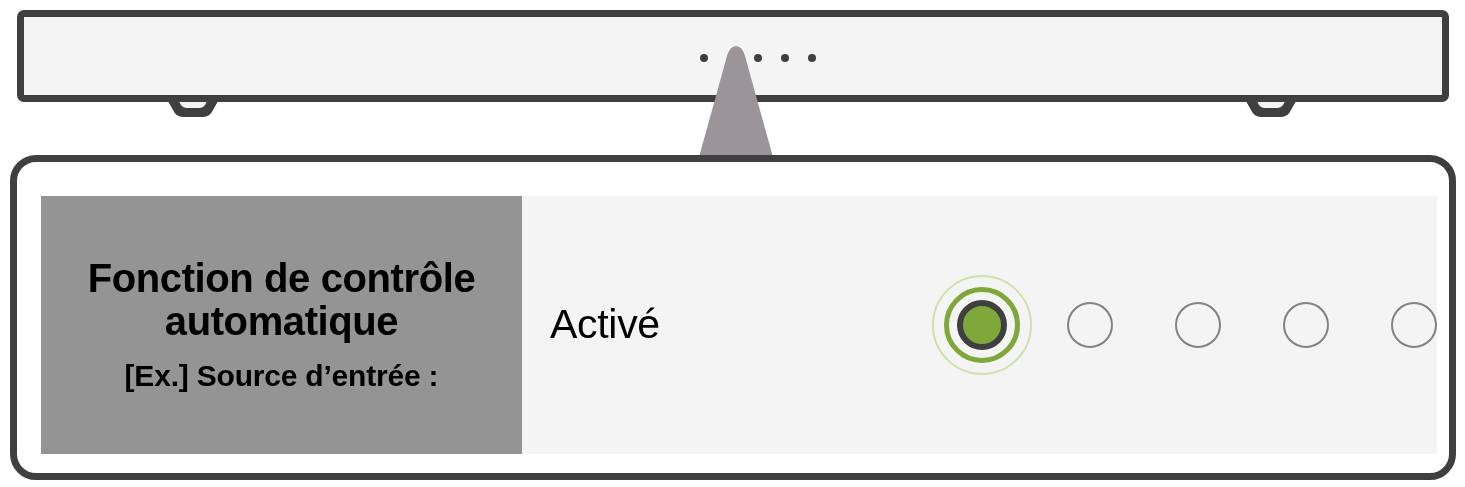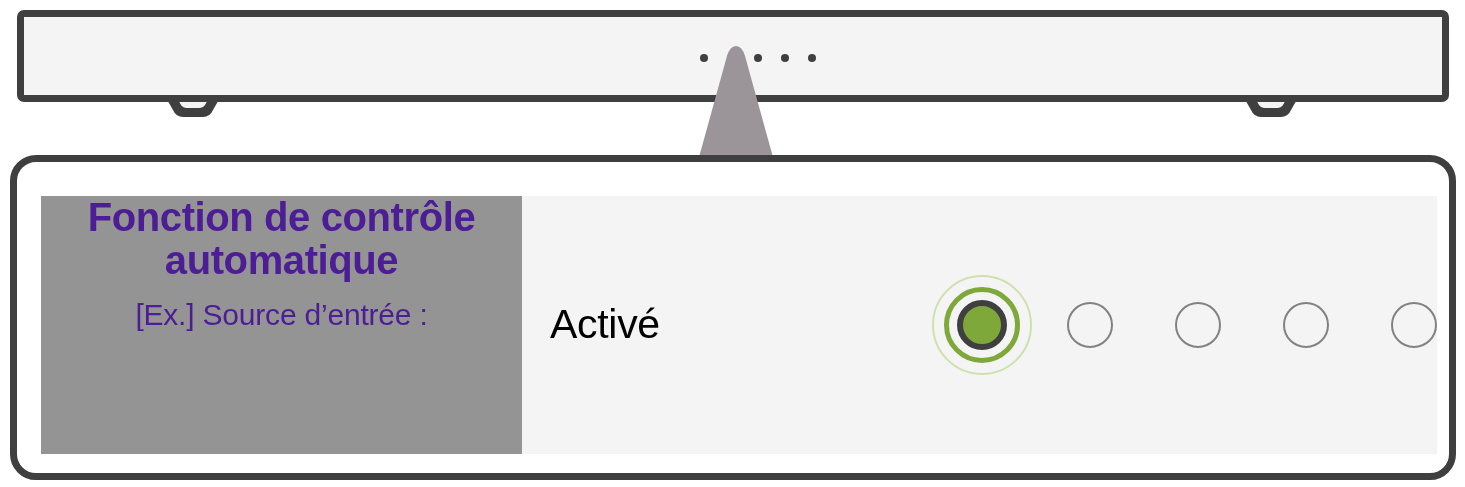--- a/index.html
+++ b/index.html
@@ -100,38 +100,38 @@
     background: #f4f4f4;
     display: flex;
     align-items: stretch;
   }
 
   
   .caption-box {
     width: 481px;
     flex: 0 0 481px;
     background: #949494;
-    color: #4c1d95;
+    color: #000000;
     display: flex;
     flex-direction: column;
     align-items: center;
-    justify-content: flex-start;
+    justify-content: center;
     text-align: center;
     padding: 0 6px;
     box-sizing: border-box;
   }
   .caption-title {
     font-size: 40px;
     font-weight: bold;
     line-height: 1.08;
     letter-spacing: -0.4px;
   }
   .caption-sub {
     font-size: 30px;
-    font-weight: normal;
+    font-weight: bold;
     line-height: 1.14;
     margin-top: 16px;
     letter-spacing: -0.2px;
   }
 
   
   .rows {
     flex: 1 1 auto;
     display: flex;
     flex-direction: column;

